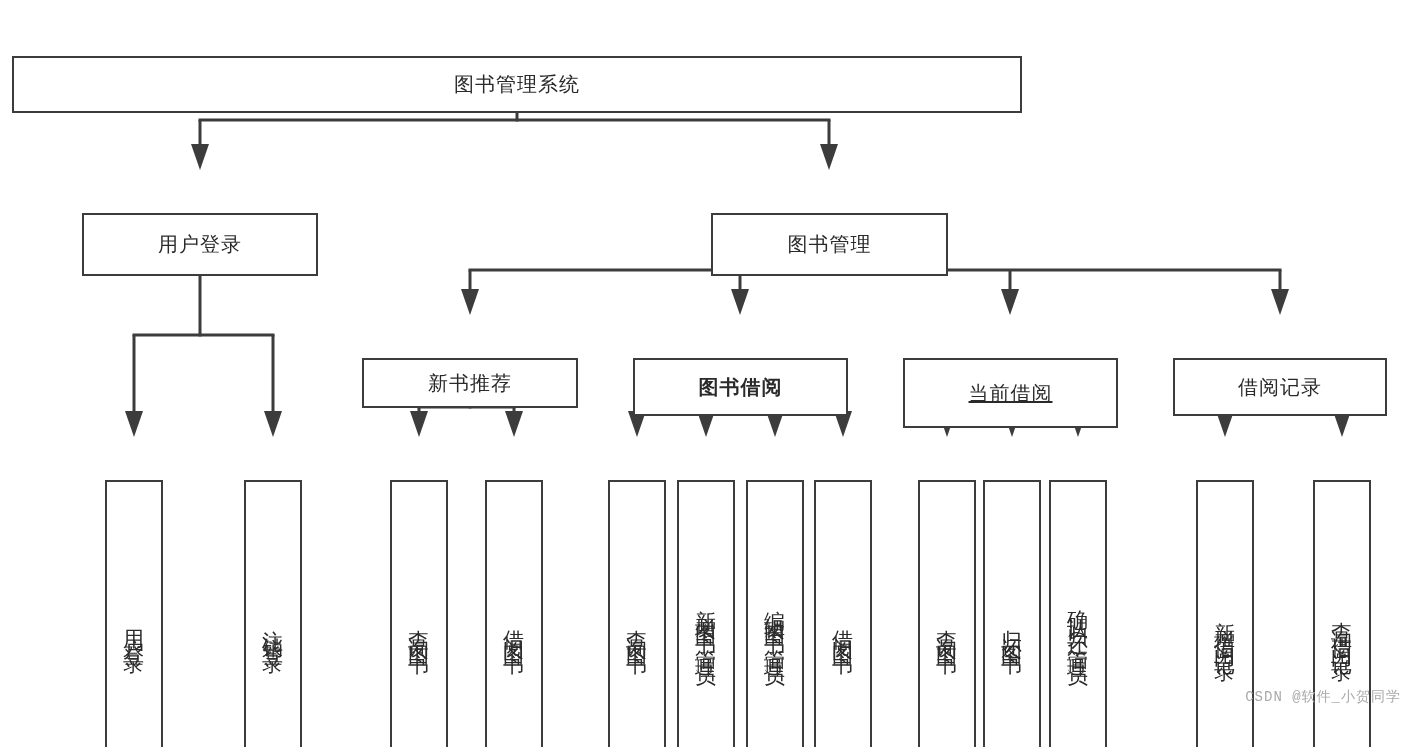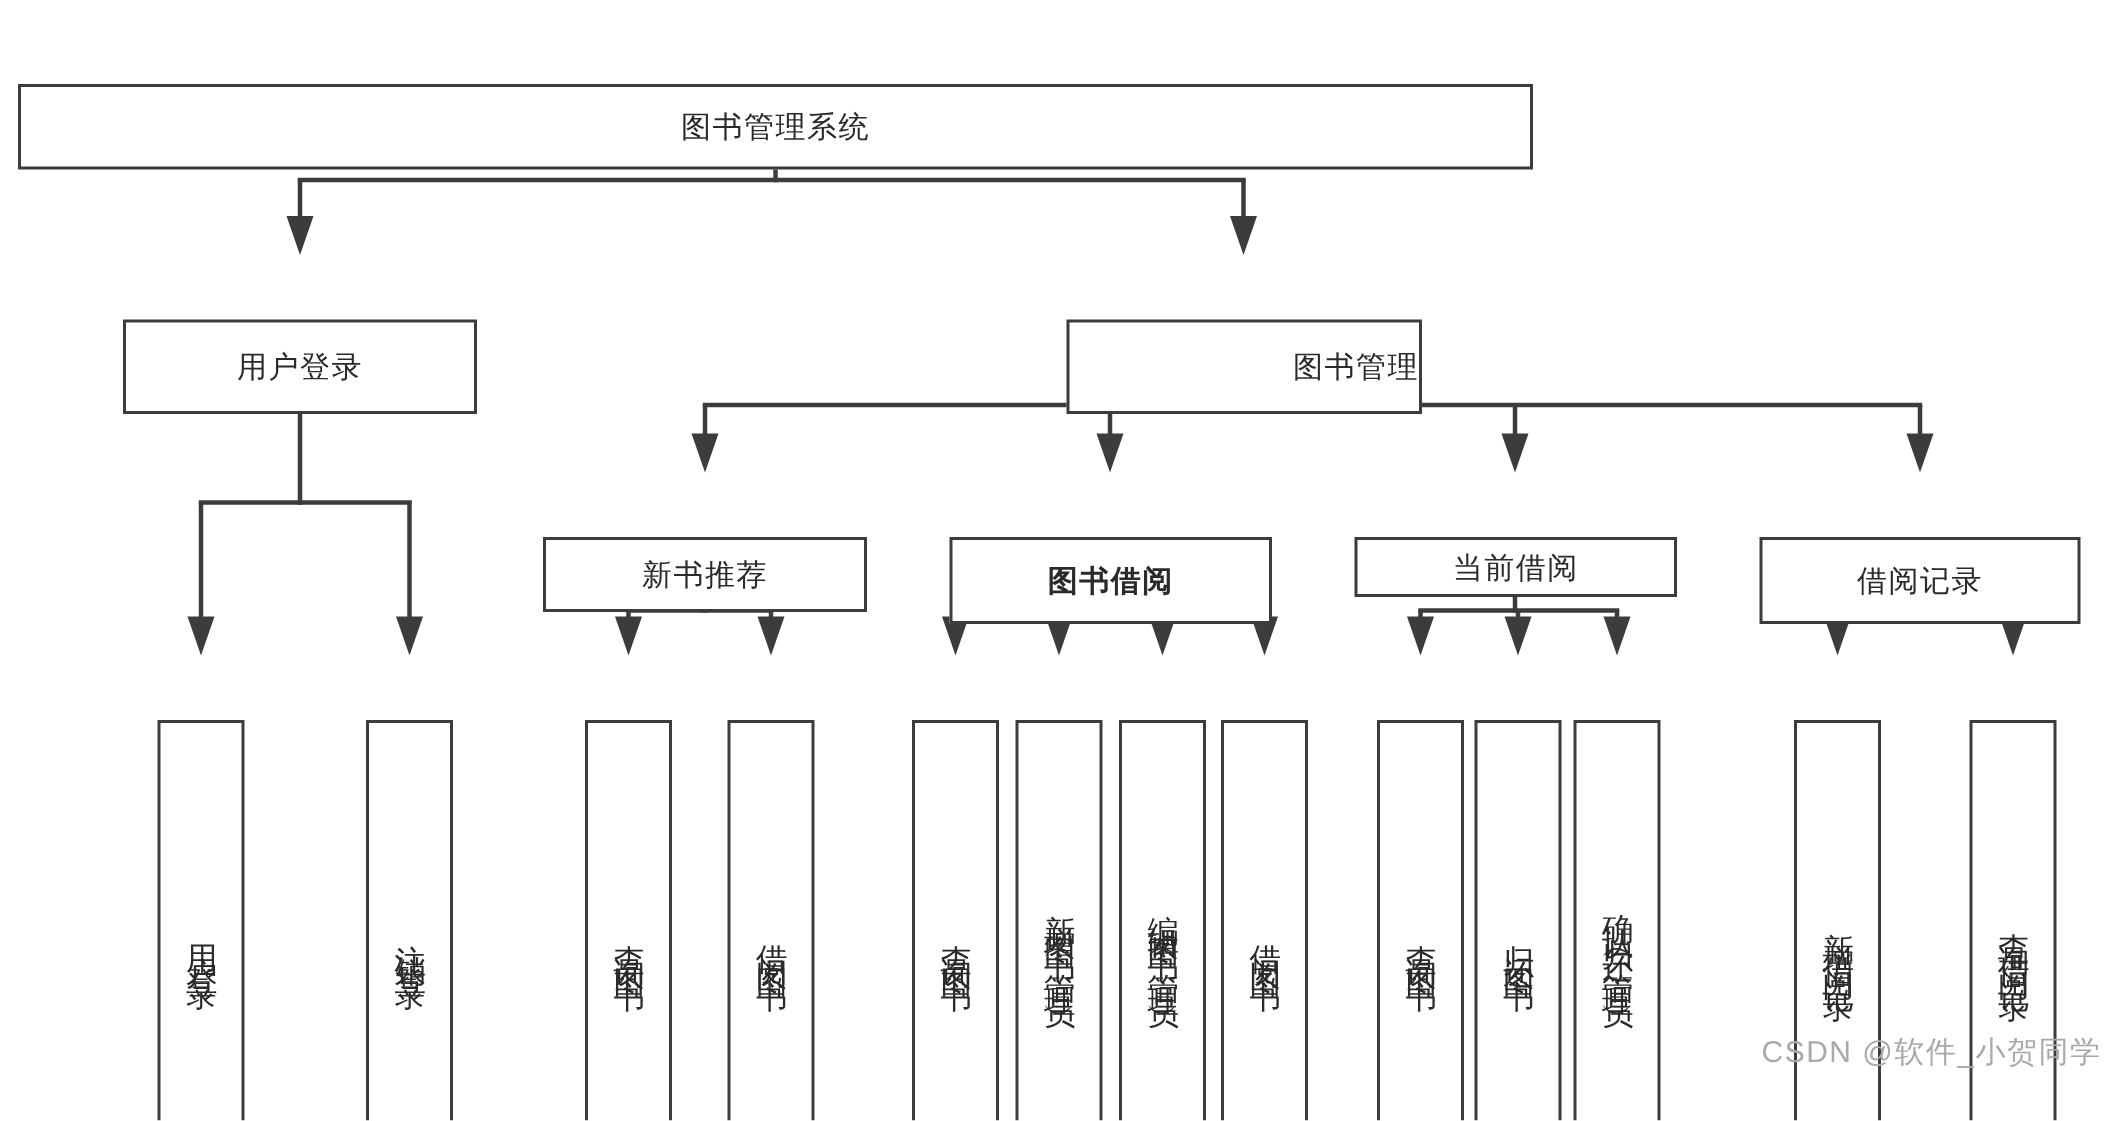--- a/index.html
+++ b/index.html
@@ -42,24 +42,25 @@
     writing-mode: vertical-rl;
     text-orientation: mixed;
     letter-spacing: 8px;
     line-height: 1.1;
     font-size: 21px;
   }
   .watermark {
     position: absolute;
     top: 688px;
     right: 4px;
-    font-size: 20px;
+    font-size: 14px;
     color: var(--watermark);
     letter-spacing: 1px;
     z-index: 5;
+    font-family: Liberation Mono, monospace;
   }
 </style>
 </head>
 <body>
 
 <div class="stage">
 
   <svg class="connectors" width="1405" height="747" viewBox="0 0 1405 747">
 
     <g>
@@ -136,31 +137,31 @@
     </g>
   </svg>
 
   <div class="node" style="left:12px; top:13px; width:1010px; height:57px;">
     <span>图书管理系统</span>
   </div>
 
   <div class="node" style="left:82px; top:170px; width:236px; height:63px;">
     <span>用户登录</span>
   </div>
-  <div class="node" style="left:711px; top:170px; width:237px; height:63px;justify-content:flex-end;">
+  <div class="node" style="left:711px; top:170px; width:237px; height:63px;">
     <span>图书管理</span>
   </div>
 
   <div class="node" style="left:362px; top:315px; width:216px; height:50px;">
     <span>新书推荐</span>
   </div>
   <div class="node" style="left:633px; top:315px; width:215px; height:58px;font-weight:bold;">
     <span>图书借阅</span>
   </div>
-  <div class="node" style="left:903px; top:315px; width:215px; height:40px;">
+  <div class="node" style="left:903px; top:315px; width:215px; height:70px;text-decoration:underline;">
     <span>当前借阅</span>
   </div>
   <div class="node" style="left:1173px; top:315px; width:214px; height:58px;">
     <span>借阅记录</span>
   </div>
 
   <div class="node" style="left:105px; top:437px; width:58px; height:297px;">
     <span class="vtext">用户登录</span>
   </div>
   <div class="node" style="left:244px; top:437px; width:58px; height:297px;">

